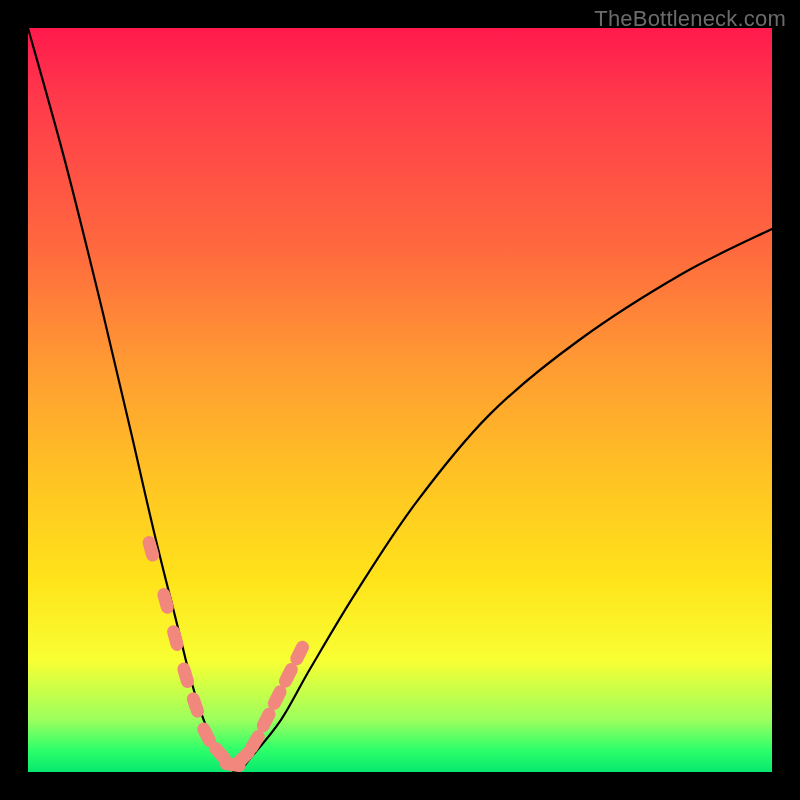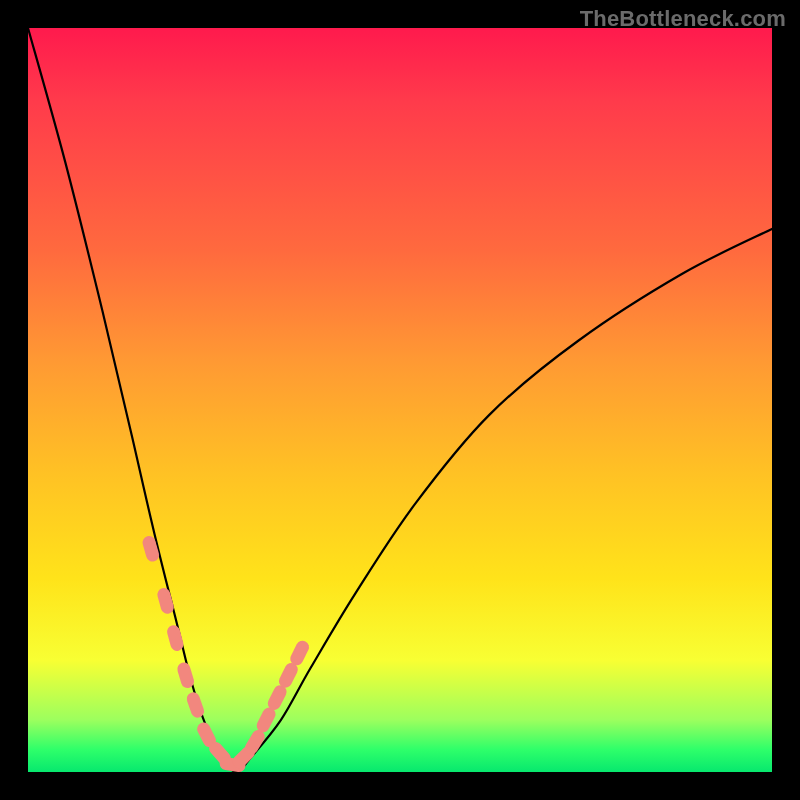--- a/index.html
+++ b/index.html
@@ -38,21 +38,21 @@
       #2eff6a 97%,
       #07e86e 100%
     );
   }
   .watermark {
     position: absolute;
     top: 6px;
     right: 14px;
     color: #6b6b6b;
     font-size: 22px;
-    font-weight: 700;
+    font-weight: 400;
     letter-spacing: 0.2px;
     user-select: none;
   }
   svg.curve {
     position: absolute;
     left: 0; top: 0;
     width: 744px;
     height: 744px;
     overflow: visible;
   }

